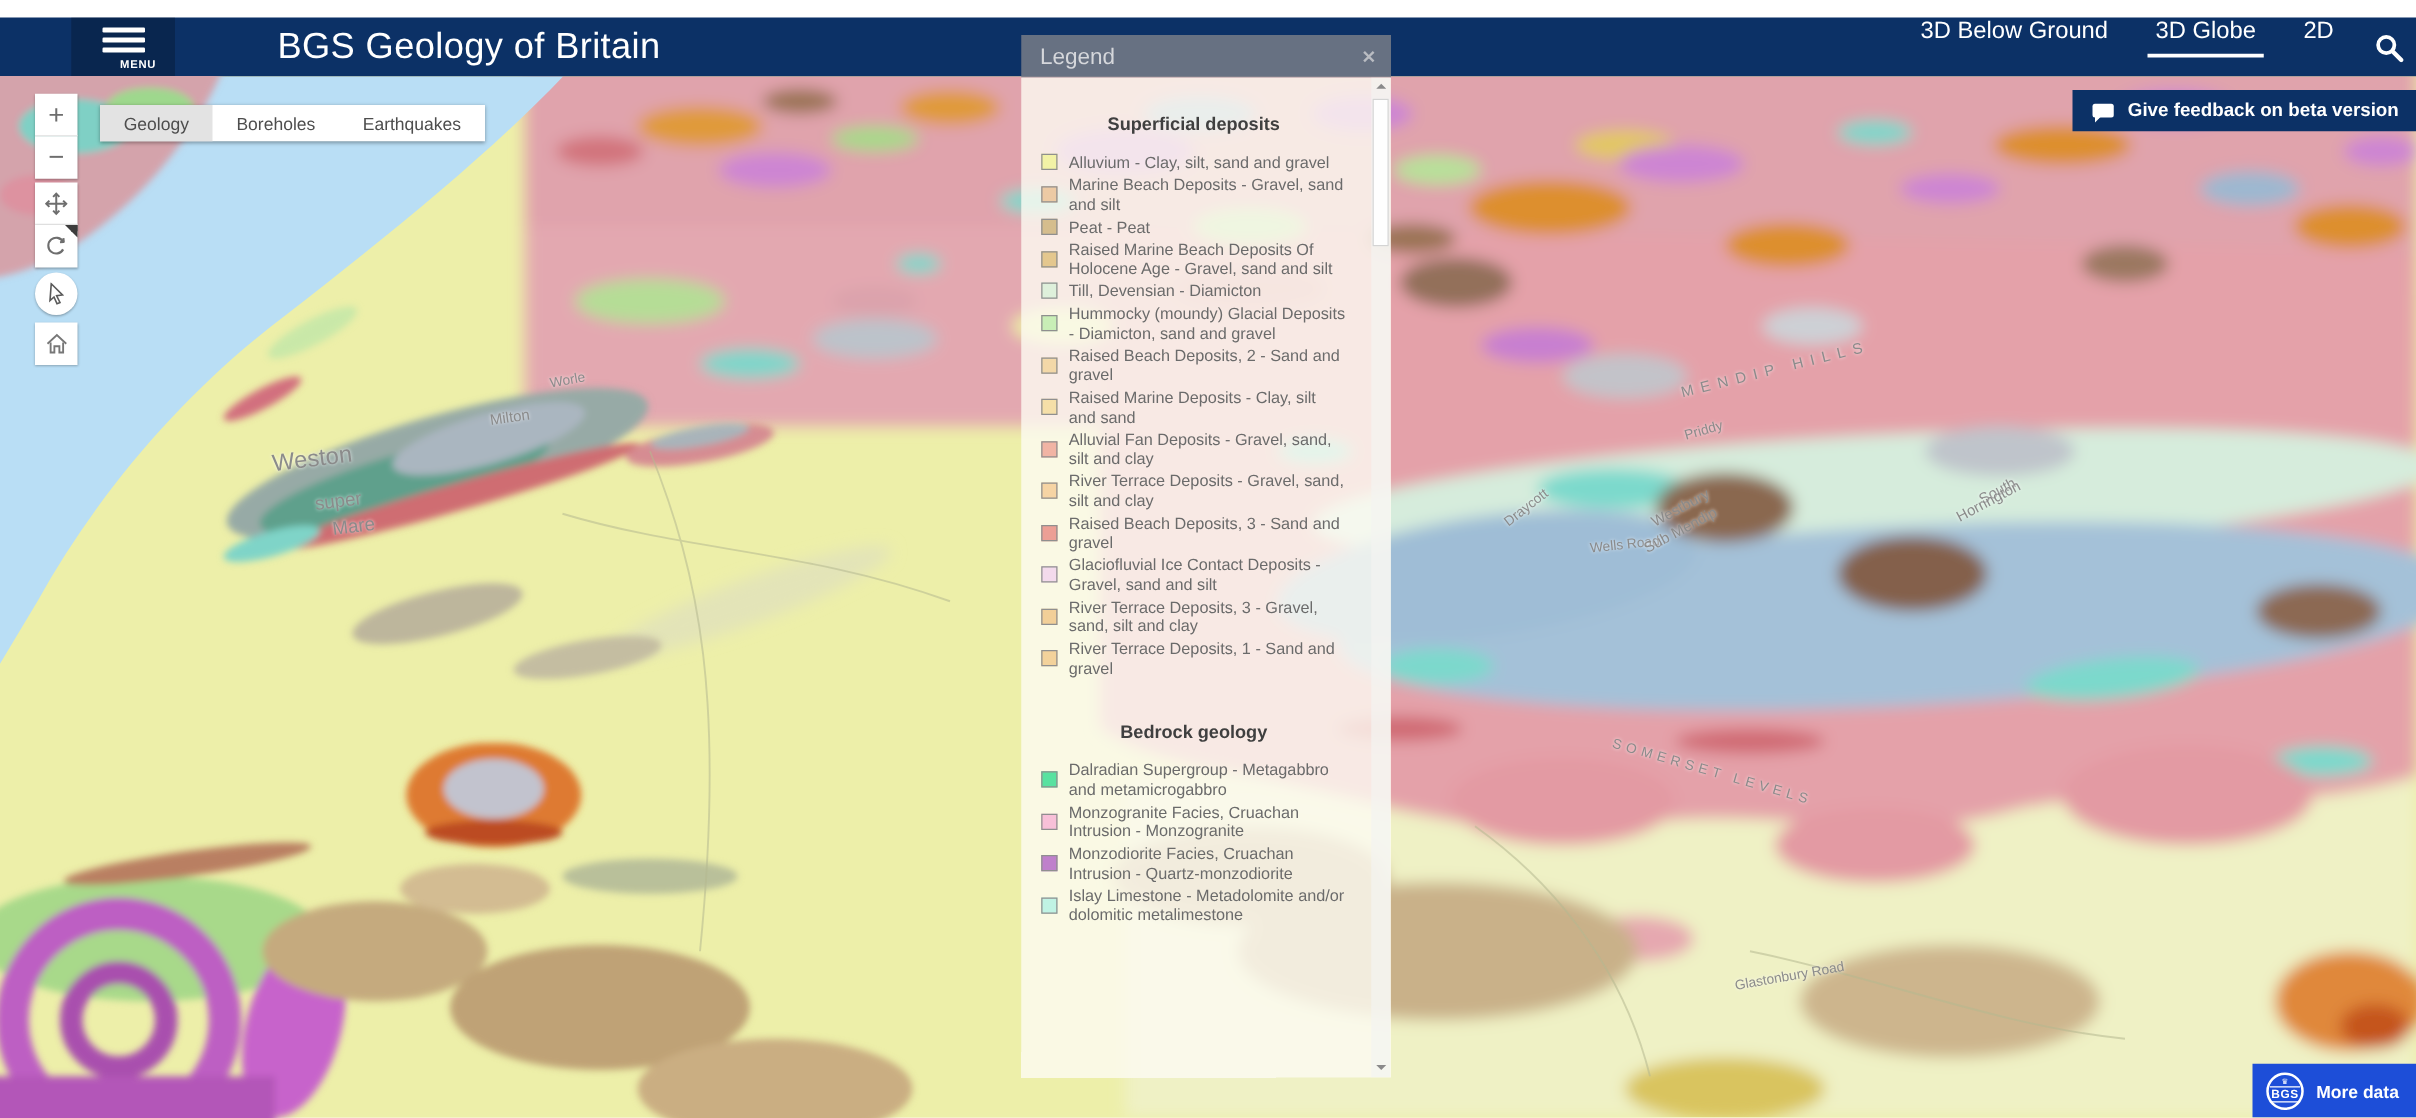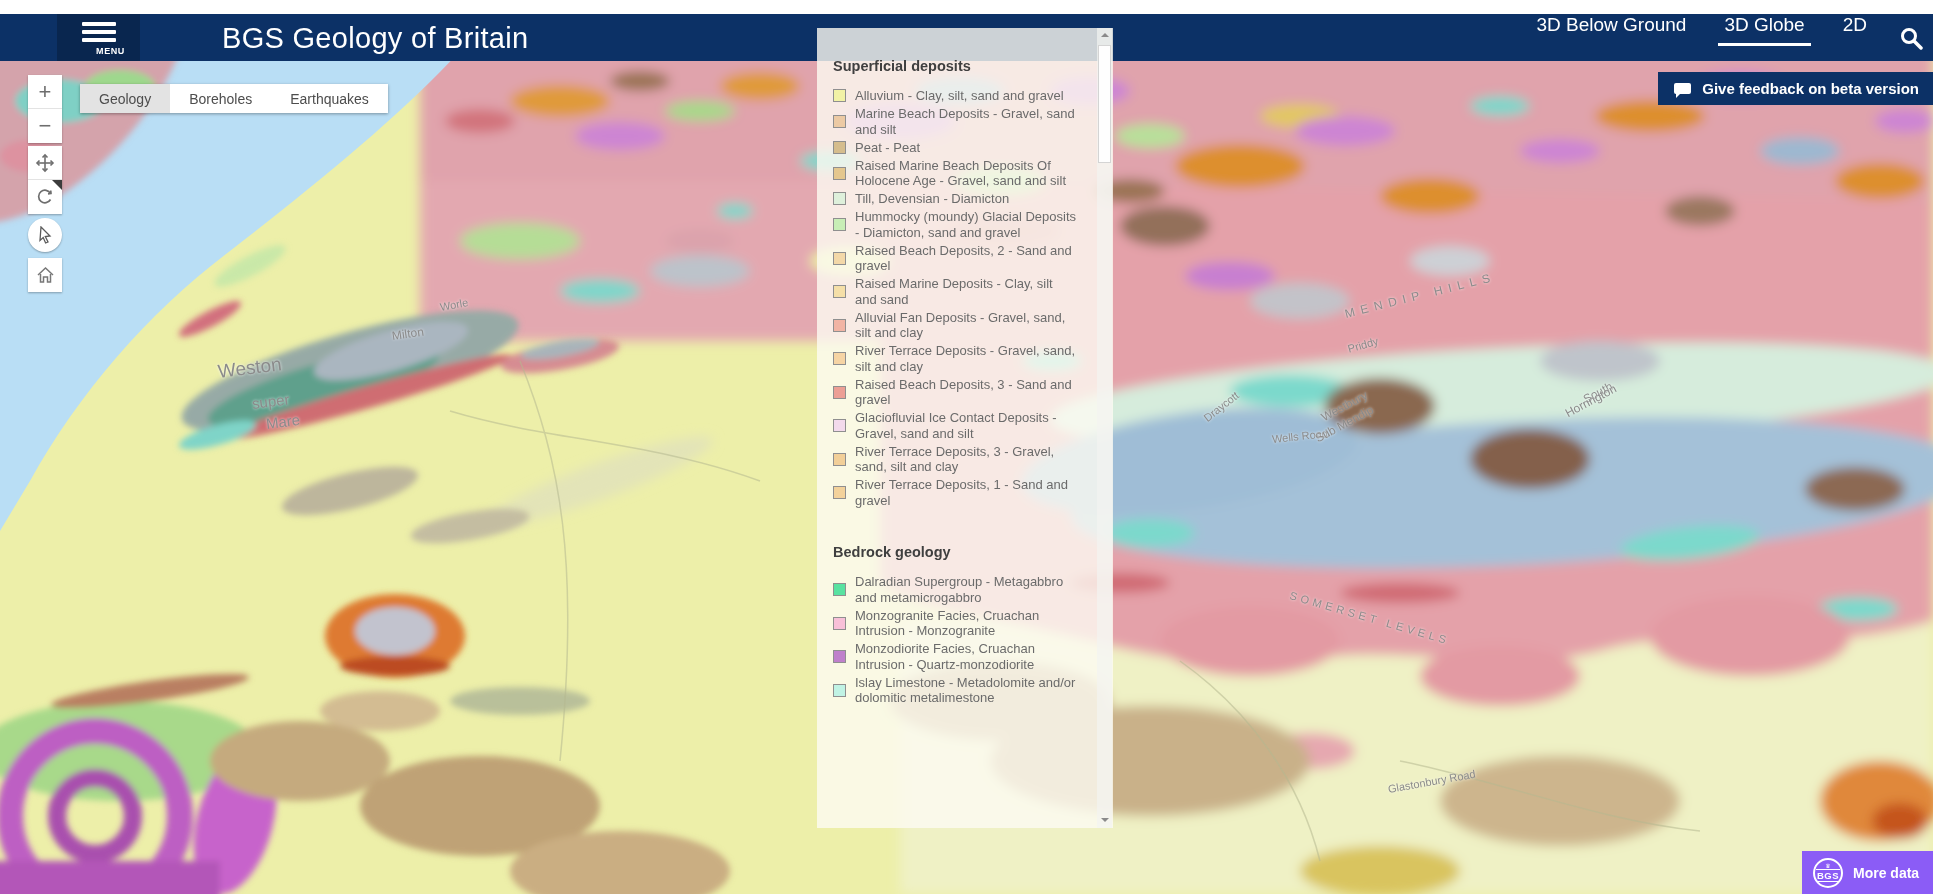--- a/index.html
+++ b/index.html
@@ -98,21 +98,21 @@
     height:34px; background:rgba(116,122,134,0.88); display:flex;
     align-items:center; justify-content:space-between; padding:0 12px 0 15px;
     cursor:move;
   }
   #legend-title { color:#d5d7db; font-size:18px; }
   #legend-close { color:#b9bcc2; font-size:14px; font-weight:bold; cursor:pointer; }
   #legend-body {
     height:800px; background:rgba(252,251,243,0.8); position:relative;
     padding:30px 36px 0 16px; overflow:hidden;
   }
-  .section-title { font-size:14.5px; font-weight:bold; color:#3f3f3f; margin:0 0 14px 0; }
+  .section-title { font-size:14.5px; font-weight:bold; color:#3f3f3f; margin:0 0 14px 0;text-align:center; }
   #bedrock-title { margin-top:36px; }
   .legend-item { display:flex; align-items:center; margin-bottom:2.5px; }
   .swatch { flex:0 0 13px; width:13px; height:13px; border:1px solid #8f8f8f; margin-right:9px; }
   .legend-item-label { font-size:13px; line-height:15.5px; color:#6b6b6b; }
 
   
   #legend-scrollbar {
     position:absolute; top:0; right:1px; width:15px; height:100%;
     background:rgba(243,243,241,0.7);
   }
@@ -385,20 +385,24 @@
       <path d="M4.5,8 L4.5,16 L7.5,16 L7.5,11 L11.5,11 L11.5,16 L14.5,16 L14.5,8"></path>
   </svg>
 </div>
 
 <div id="feedback-btn" style="background-color: rgb(12, 49, 102);">
   <span id="feedback-icon"></span>
   <span>Give feedback on beta version</span>
 </div>
 
 <div id="legend">
+  <div id="legend-header">
+    <span id="legend-title">Legend</span>
+    <span id="legend-close">✕</span>
+  </div>
   <div id="legend-body">
     <div class="section-title">Superficial deposits</div>
     <div>
 
     <div class="legend-item">
           <span class="swatch" style="background-color: rgb(242, 242, 166);"></span>
           <span class="legend-item-label">Alluvium - Clay, silt, sand and gravel</span>
         </div>
         <div class="legend-item">
           <span class="swatch" style="background-color: rgb(236, 202, 164);"></span>
@@ -478,19 +482,19 @@
           <span></span>
         </div>
       <div id="sb-thumb"></div>
       <div id="sb-down" class="sb-arrow">
           <span></span>
         </div>
     </div>
   </div>
 </div>
 
-<div id="more-data" style="background-color: #8b5cf6; padding-left: 11px;">
+<div id="more-data" style="background-color: #1d4ed8; padding-left: 11px;">
   <span id="bgs-logo">
     <span id="bgs-logo-crown">♛</span>
     <span id="bgs-logo-text">BGS</span>
   </span>
   <span id="more-data-label">More data</span>
 </div>
 
 </body></html>

